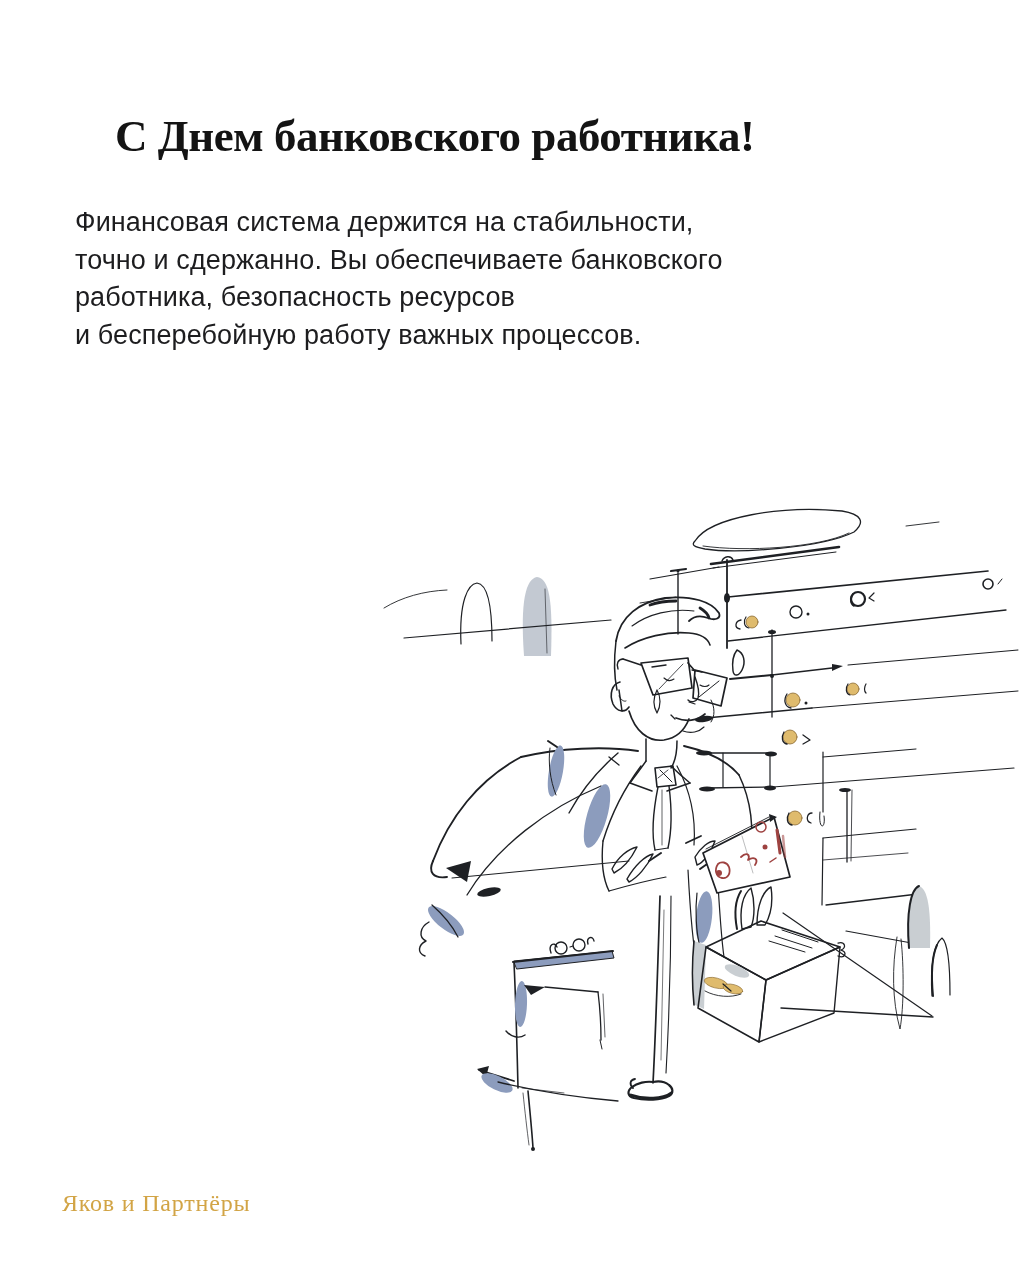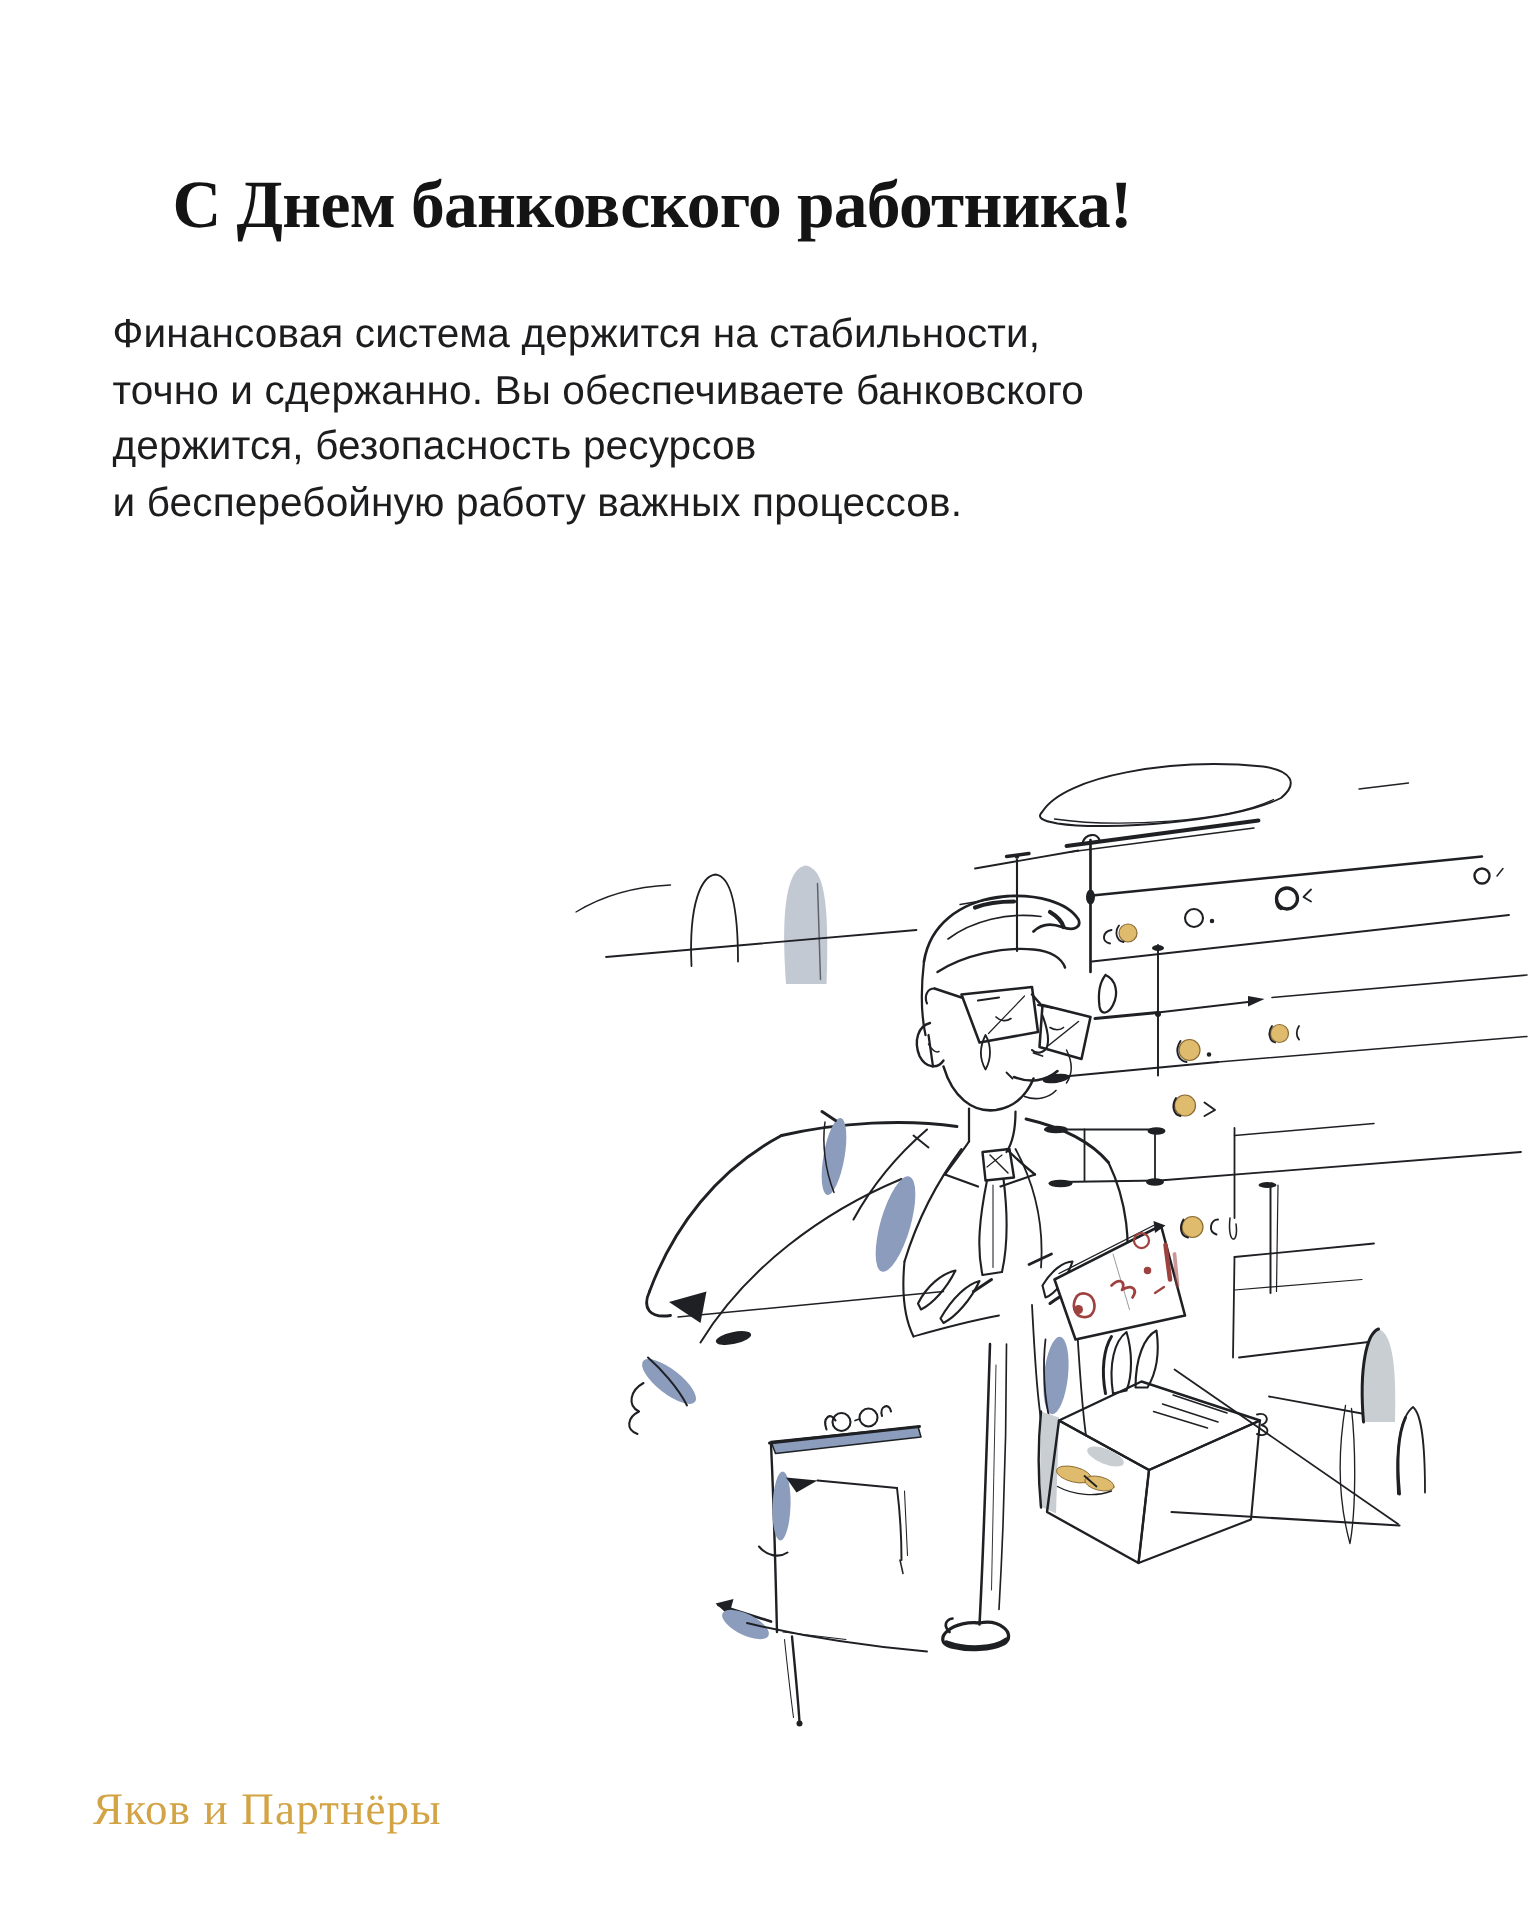--- a/index.html
+++ b/index.html
@@ -17,33 +17,33 @@
     font-size:45px;letter-spacing:-0.5px;color:#141414;white-space:nowrap;margin-left:40px;
   }
   .body-text{
     position:absolute;left:75px;top:204px;
     font-size:27px;line-height:37.5px;color:var(--text);
     letter-spacing:0.1px;white-space:nowrap;
   }
   .logo{
     position:absolute;left:62px;top:1190px;
     font-family:"Liberation Serif", serif;font-weight:400;
-    font-size:30px;letter-spacing:0.8px;color:var(--logo-color);white-space:nowrap;
+    font-size:24px;letter-spacing:0.8px;color:var(--logo-color);white-space:nowrap;
   }
   .illustration{position:absolute;left:0;top:0;width:1024px;height:1280px;}
 </style>
 </head>
 <body style="background: rgb(255, 255, 255);">
 
 <div class="page-title">С Днем банковского работника!</div>
 
 <div class="body-text">
   <div>Финансовая система держится на стабильности,</div>
   <div>точно и сдержанно. Вы обеспечиваете банковского</div>
-  <div>держится, безопасность ресурсов</div>
+  <div>работника, безопасность ресурсов</div>
   <div>и бесперебойную работу важных процессов.</div>
 </div>
 
 <svg class="illustration" viewBox="0 0 1024 1280" xmlns="http://www.w3.org/2000/svg">
   <g fill="none" stroke="var(--ink)" stroke-linecap="round" stroke-linejoin="round">
 
     <g>
       <path d="M461,644 C459,601 468,584 477,583 C486,584 492,600 492,641" stroke-width="1.2"></path>
       <path d="M524,656 C520,600 526,579 537,577 C549,579 553,598 551,656 Z" fill="#c3c9d2" stroke="none"></path>
       <path d="M545,589 L547,653" stroke-width="1" opacity="0.6"></path>

